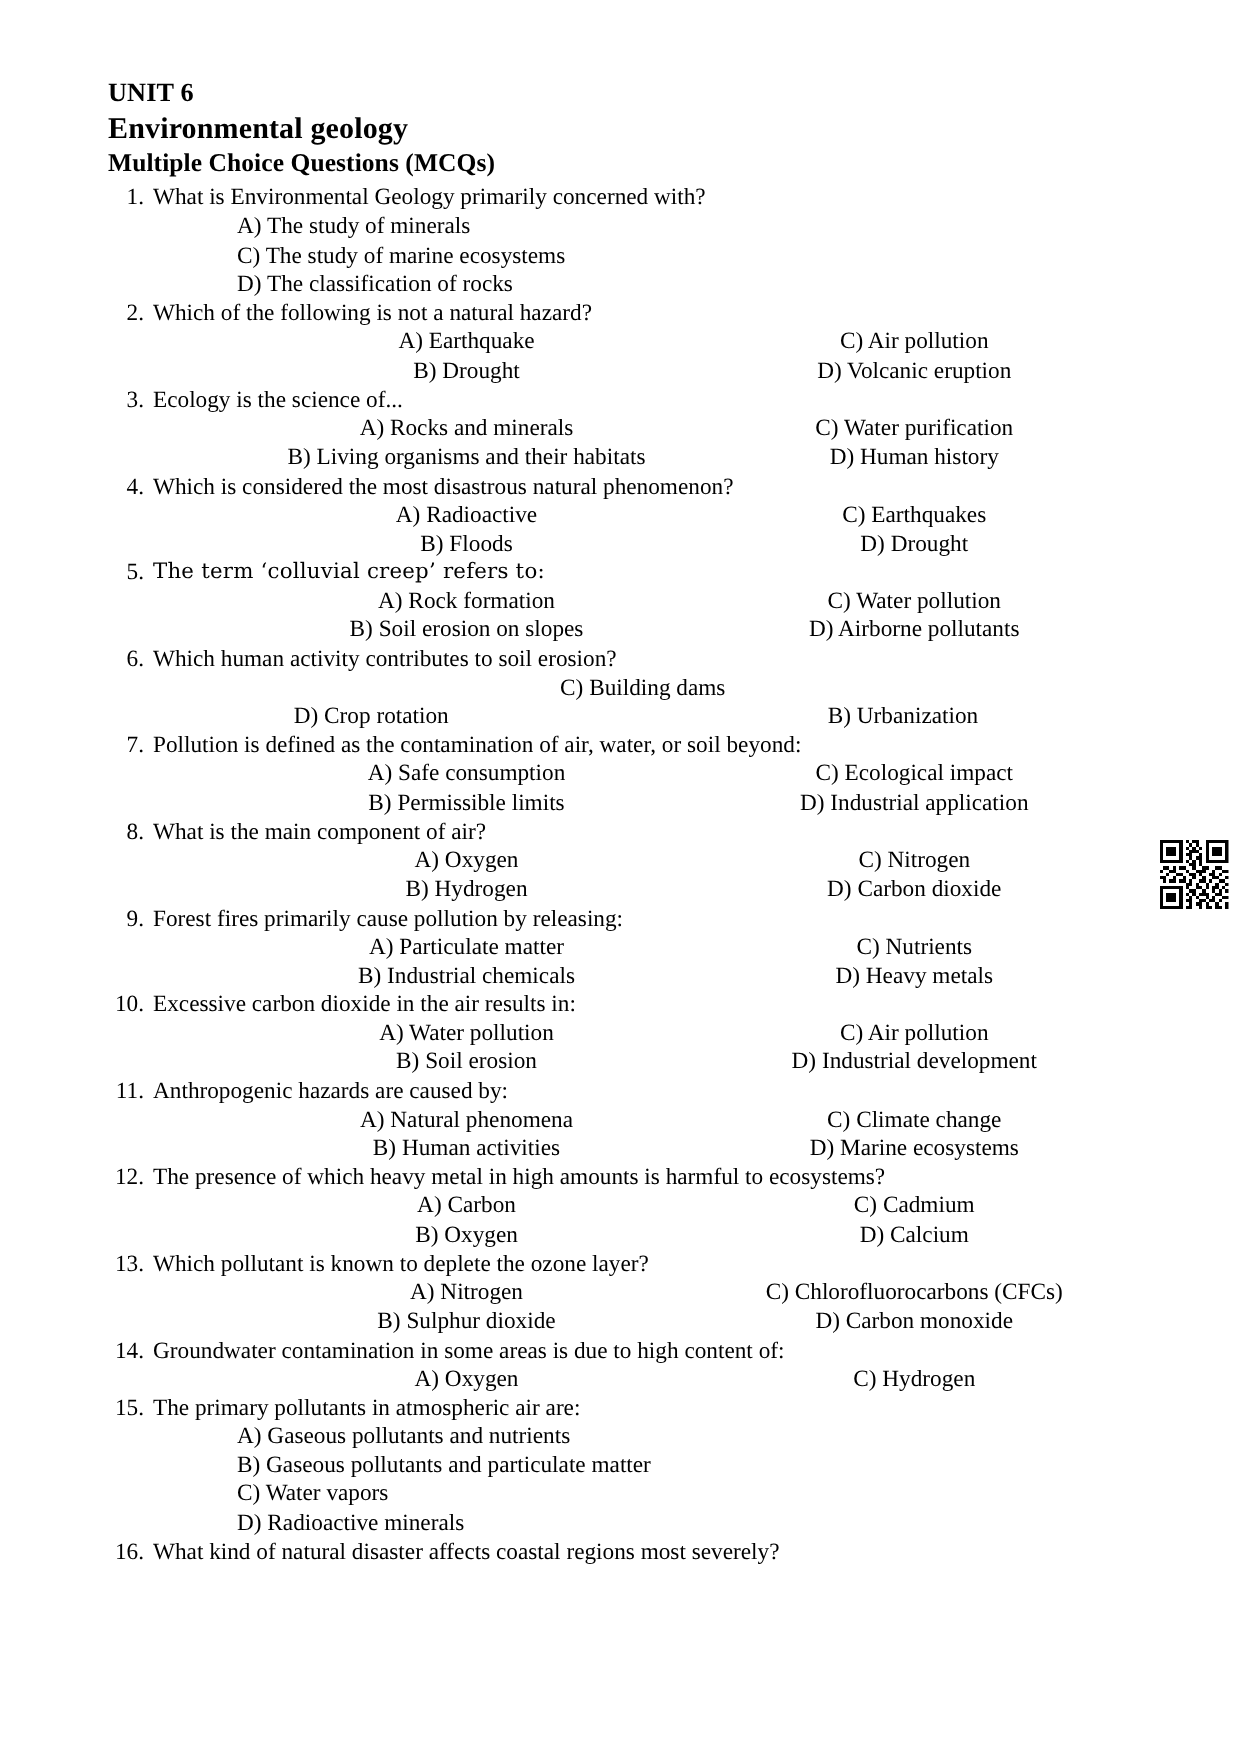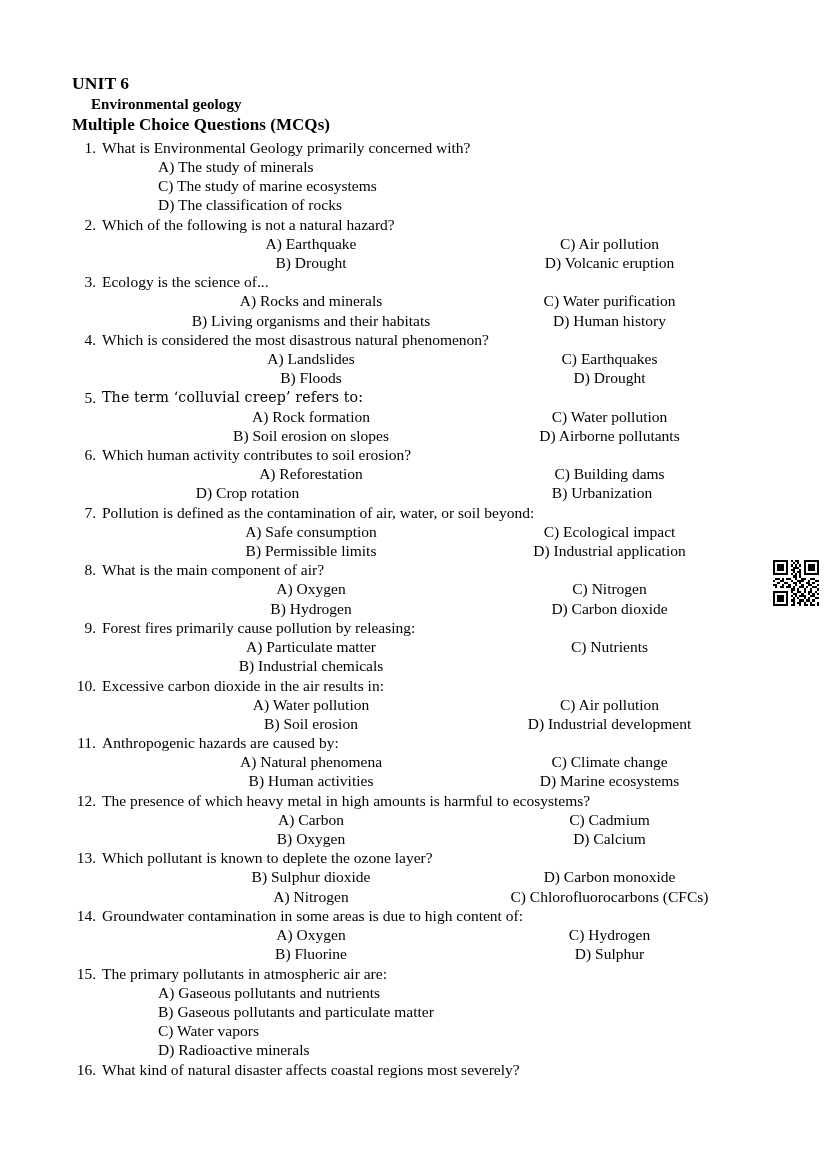--- a/index.html
+++ b/index.html
@@ -13,34 +13,33 @@
     font-family: "Liberation Serif", serif;
     color: #000000;
     position: relative;
     overflow: hidden;
   }
   .page {
     position: relative;
     width: 827px;
     height: 1169px;
     box-sizing: border-box;
-    padding: 72px 72px 0 72px;
+    padding: 50px 72px 0 72px;
   }
   .unit-title {
     font-weight: bold;
     font-size: 17.5px;
     line-height: 1.32;
     letter-spacing: 0.1px;
   }
   .unit-sub {
     font-weight: bold;
-    font-size: 15px;
+    font-size: 20px;
     line-height: 1.32;
     letter-spacing: 0.1px;
-    margin-left: 19px;
   }
   .section-heading {
     font-weight: bold;
     font-size: 17px;
     margin-bottom: 3px;
     letter-spacing: 0.05px;
   }
   ol.questions {
     list-style: none;
     margin: 0;
@@ -151,21 +150,21 @@
             <div class="opt left">B) Living organisms and their habitats</div>
             <div class="opt right">D) Human history</div>
           </div>
         </div>
       </li>
       <li class="q">
         <span class="q-num">4.</span>
         <span class="q-text">Which is considered the most disastrous natural phenomenon?</span>
         <div class="opts">
           <div class="opt-row">
-            <div class="opt left">A) Landslides</div>
+            <div class="opt left">A) Radioactive</div>
             <div class="opt right">C) Earthquakes</div>
           </div>
           <div class="opt-row">
             <div class="opt left">B) Floods</div>
             <div class="opt right">D) Drought</div>
           </div>
         </div>
       </li>
       <li class="q">
         <span class="q-num">5.</span>
@@ -179,21 +178,20 @@
             <div class="opt left">B) Soil erosion on slopes</div>
             <div class="opt right">D) Airborne pollutants</div>
           </div>
         </div>
       </li>
       <li class="q">
         <span class="q-num">6.</span>
         <span class="q-text">Which human activity contributes to soil erosion?</span>
         <div class="opts">
           <div class="opt-row">
-            <div class="opt left">A) Reforestation</div>
             <div class="opt right">C) Building dams</div>
           </div>
           <div class="opt-row">
             <div class="opt right">D) Crop rotation</div>
             <div class="opt left">B) Urbanization</div>
           </div>
         </div>
       </li>
       <li class="q">
         <span class="q-num">7.</span>
@@ -226,20 +224,21 @@
       <li class="q">
         <span class="q-num">9.</span>
         <span class="q-text">Forest fires primarily cause pollution by releasing:</span>
         <div class="opts">
           <div class="opt-row">
             <div class="opt left">A) Particulate matter</div>
             <div class="opt right">C) Nutrients</div>
           </div>
           <div class="opt-row">
             <div class="opt left">B) Industrial chemicals</div>
+            <div class="opt right">D) Heavy metals</div>
           </div>
         </div>
       </li>
       <li class="q">
         <span class="q-num">10.</span>
         <span class="q-text">Excessive carbon dioxide in the air results in:</span>
         <div class="opts">
           <div class="opt-row">
             <div class="opt left">A) Water pollution</div>
             <div class="opt right">C) Air pollution</div>
@@ -276,40 +275,36 @@
             <div class="opt left">B) Oxygen</div>
             <div class="opt right">D) Calcium</div>
           </div>
         </div>
       </li>
       <li class="q">
         <span class="q-num">13.</span>
         <span class="q-text">Which pollutant is known to deplete the ozone layer?</span>
         <div class="opts">
           <div class="opt-row">
+            <div class="opt left">A) Nitrogen</div>
+            <div class="opt right">C) Chlorofluorocarbons (CFCs)</div>
+          </div>
+          <div class="opt-row">
             <div class="opt left">B) Sulphur dioxide</div>
             <div class="opt right">D) Carbon monoxide</div>
           </div>
-          <div class="opt-row">
-            <div class="opt left">A) Nitrogen</div>
-            <div class="opt right">C) Chlorofluorocarbons (CFCs)</div>
-          </div>
         </div>
       </li>
       <li class="q">
         <span class="q-num">14.</span>
         <span class="q-text">Groundwater contamination in some areas is due to high content of:</span>
         <div class="opts">
           <div class="opt-row">
             <div class="opt left">A) Oxygen</div>
             <div class="opt right">C) Hydrogen</div>
-          </div>
-          <div class="opt-row">
-            <div class="opt left">B) Fluorine</div>
-            <div class="opt right">D) Sulphur</div>
           </div>
         </div>
       </li>
       <li class="q">
         <span class="q-num">15.</span>
         <span class="q-text">The primary pollutants in atmospheric air are:</span>
         <div class="opts">
           <div class="opt single">A) Gaseous pollutants and nutrients</div>
           <div class="opt single">B) Gaseous pollutants and particulate matter</div>
           <div class="opt single">C) Water vapors</div>

